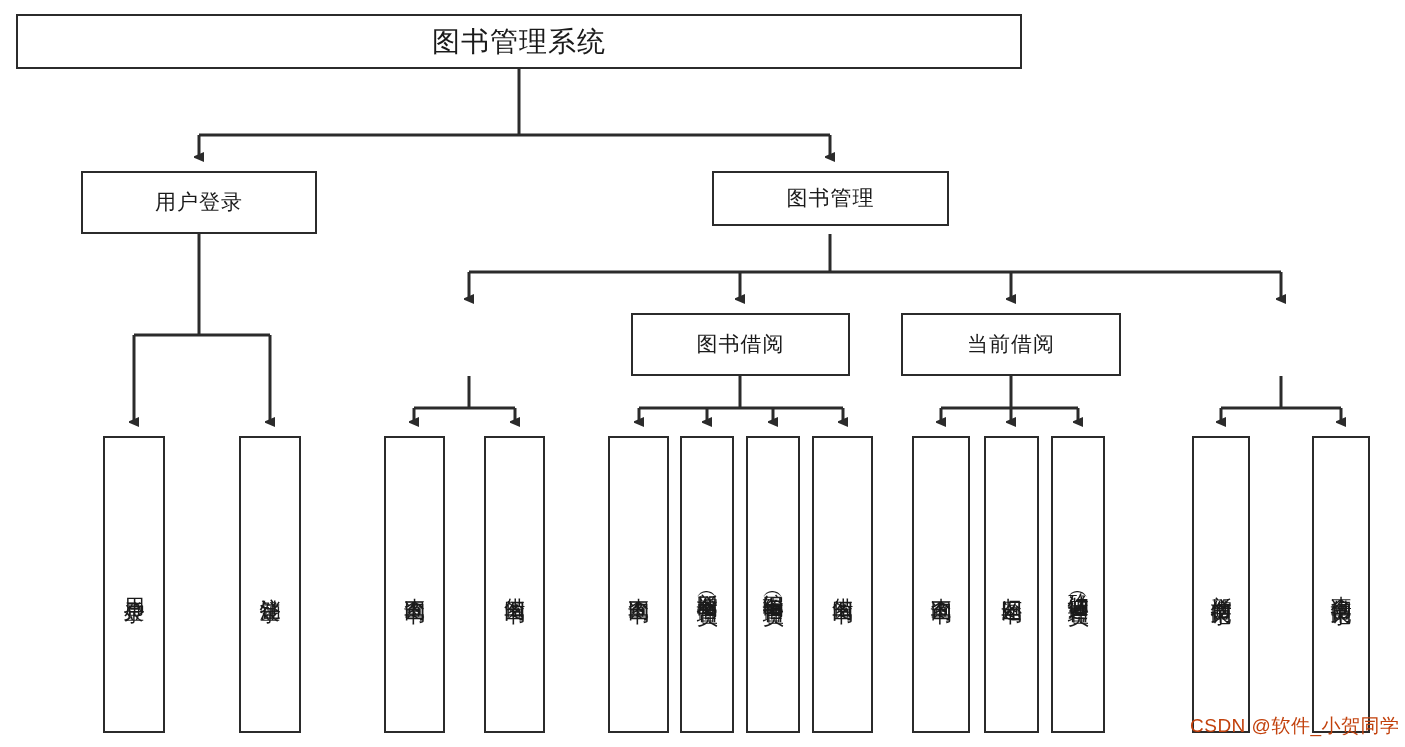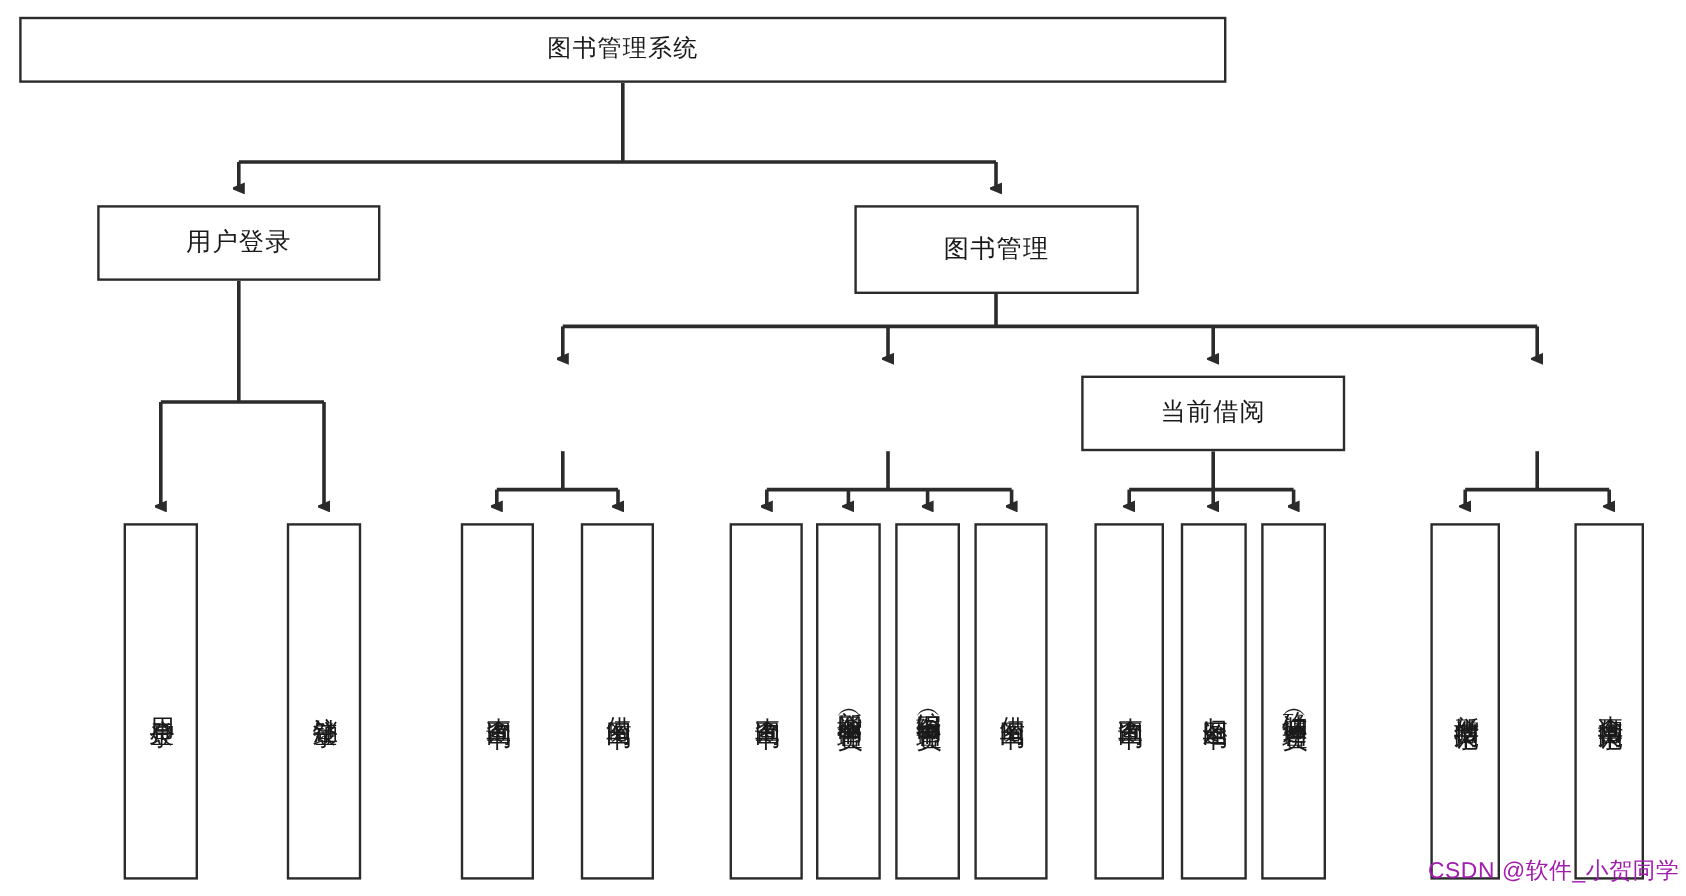--- a/index.html
+++ b/index.html
@@ -41,25 +41,25 @@
     letter-spacing: 1px;
   }
   .node.vert {
     writing-mode: vertical-rl;
     text-orientation: upright;
     font-size: 21px;
     letter-spacing: 2px;
     padding: 4px 0;
   }
   .node.root {
-    font-size: 20px;
+    font-size: 28px;
   }
   .watermark {
     position: absolute;
-    color: #a21caf;
+    color: #c2410c;
     font-size: 19px;
     letter-spacing: 0.5px;
     white-space: nowrap;
     user-select: none;
   }
 </style>
 </head>
 <body>
 
 <div id="canvas">
@@ -110,22 +110,23 @@
       <path d="M1281,376 L1281,408"></path>
       <path d="M1221,408 L1341,408"></path>
       <path d="M1221,408 L1221,422" marker-end="url(#arrow)"></path>
       <path d="M1341,408 L1341,422" marker-end="url(#arrow)"></path>
     </g>
   </svg>
 
   <div class="node horiz root" style="left:16px; top:14px; width:1006px; height:55px;">图书管理系统</div>
 
   <div class="node horiz" style="left:81px; top:171px; width:236px; height:63px;">用户登录</div>
-  <div class="node horiz" style="left:712px; top:171px; width:237px; height:74px;">图书管理</div>
+  <div class="node horiz" style="left:712px; top:171px; width:237px; height:55px;">图书管理</div>
 
+  <div class="node horiz" style="left:631px; top:313px; width:219px; height:63px;">图书借阅</div>
   <div class="node horiz" style="left:901px; top:313px; width:220px; height:63px;">当前借阅</div>
 
   <div class="node vert" style="left:103px; top:436px; width:62px; height:297px;">用户登录</div>
   <div class="node vert" style="left:239px; top:436px; width:62px; height:297px;">注销登录</div>
 
   <div class="node vert" style="left:384px; top:436px; width:61px; height:297px;">查询图书</div>
   <div class="node vert" style="left:484px; top:436px; width:61px; height:297px;">借阅图书</div>
 
   <div class="node vert" style="left:608px; top:436px; width:61px; height:297px;">查询图书</div>
   <div class="node vert" style="left:680px; top:436px; width:54px; height:297px;">新增图书（管理员）</div>

